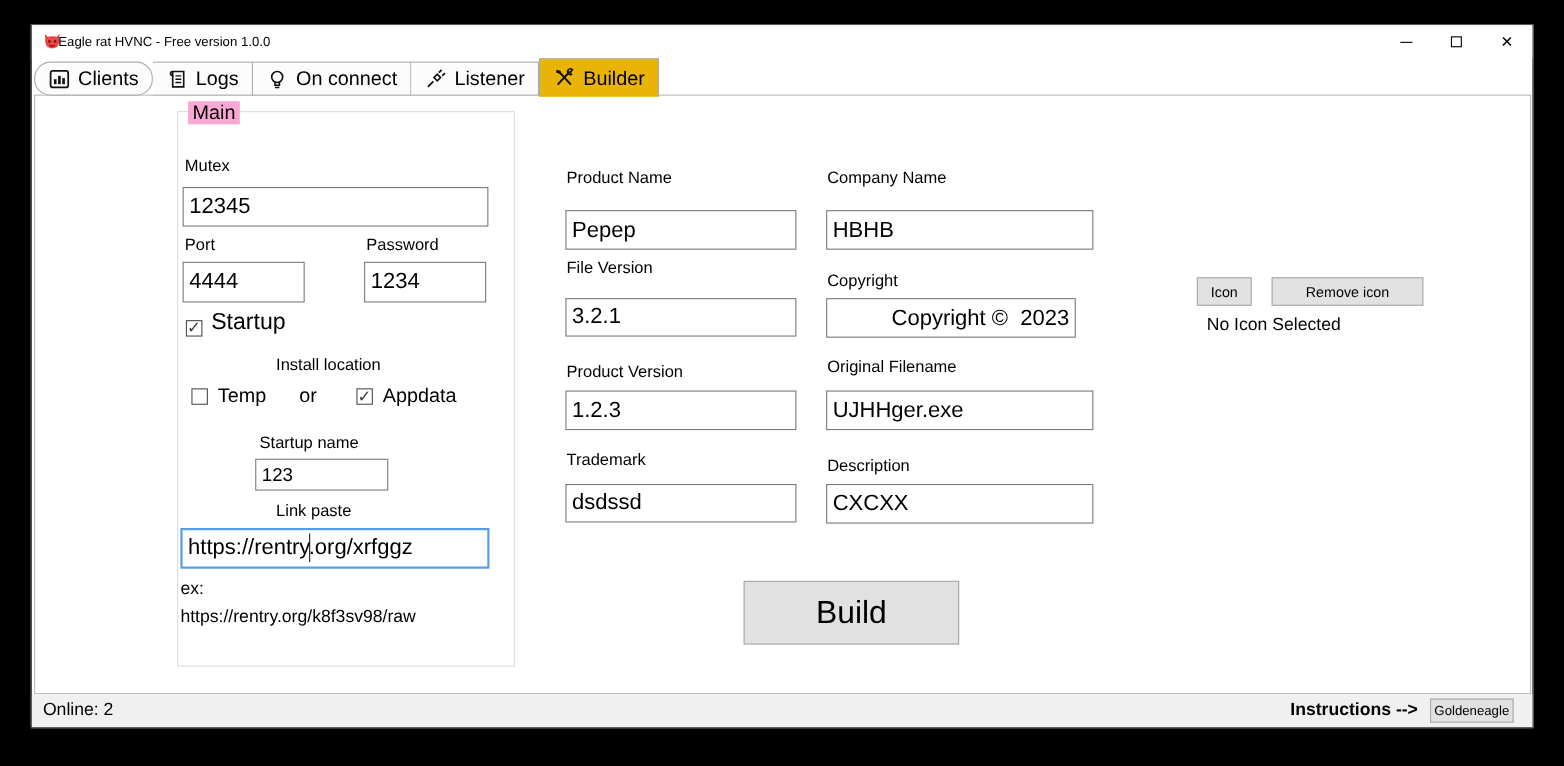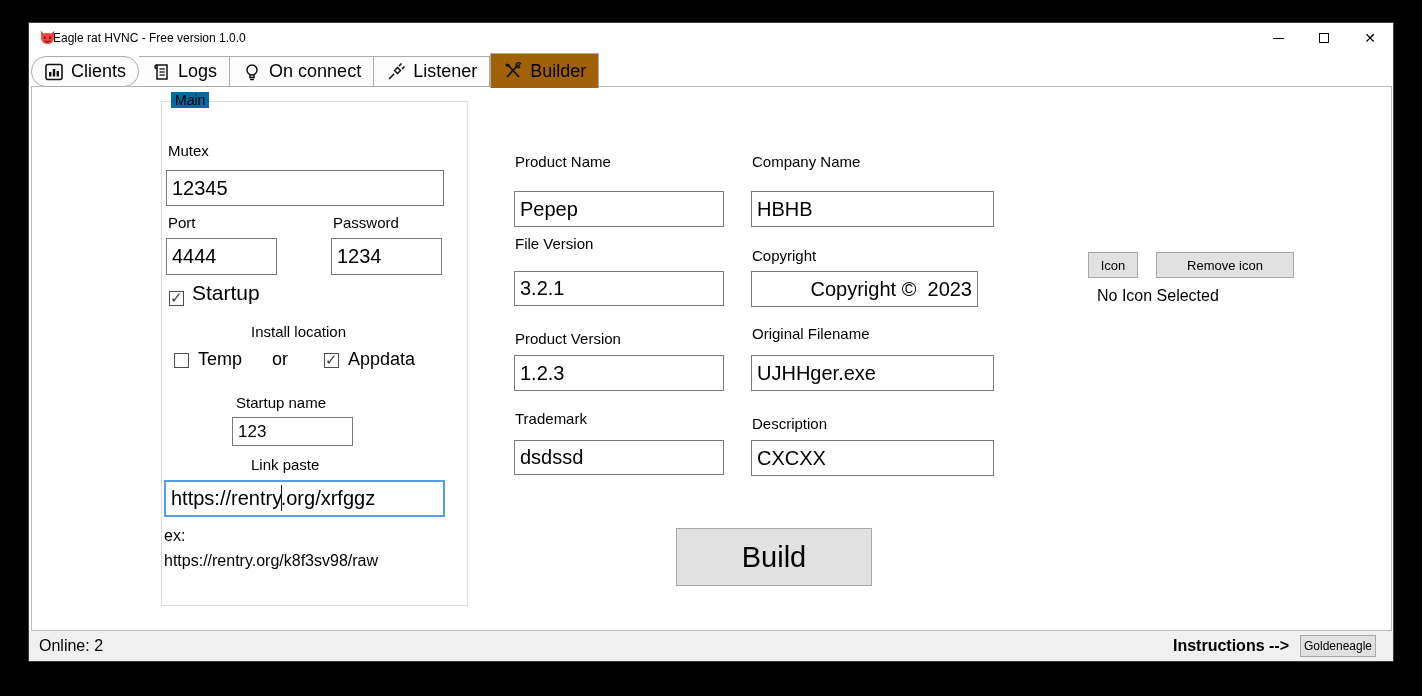--- a/index.html
+++ b/index.html
@@ -16,29 +16,29 @@
   .winbtn { width:46px; height:30px; display:flex; align-items:center; justify-content:center; cursor:default; }
   .glyph-min { width:11px; height:1px; background:#000; }
   .glyph-max { width:10px; height:10px; border:1px solid #000; }
   .glyph-close { font-size:14px; color:#000; line-height:1; font-weight:400; }
 
   
   .tabbar { position:absolute; left:2px; top:30px; height:34px; display:flex; align-items:flex-end; z-index:3; }
   .tab { height:31px; display:flex; align-items:center; gap:7px; padding:0 12px;
          border:1px solid #acacac; border-left-width:0; background:#fcfcfc; font-size:18px; color:#000; cursor:default; }
   .tab:first-child { border-left-width:1px;border-radius:15px; }
-  .tab.active { height:35px; margin-bottom:-1px; background:#a16207; border-left-width:1px; z-index:4; border-bottom:none; position:relative; }
+  .tab.active { height:35px; margin-bottom:-1px; background:#eab308; border-left-width:1px; z-index:4; border-bottom:none; position:relative; }
   .tab svg { width:20px; height:20px; }
 
   
   .page { position:absolute; left:2px; top:63px; width:1361px; height:545px; background:#fff; border:1px solid #bdbdbd; z-index:1; }
 
   
   .groupbox { position:absolute; left:132px; top:78px; width:307px; height:505px; border:1px solid #dcdcdc; z-index:2; }
-  .groupbox-title { position:absolute; left:142px; top:69px; background:#0369a1; padding:0 4px; font-size:14px; color:#000; z-index:3; }
+  .groupbox-title { position:absolute; left:142px; top:69px; background:#f9a8d4; padding:0 4px; font-size:18px; color:#000; z-index:3; }
 
   .lbl { position:absolute; font-size:15px; color:#000; z-index:3; white-space:nowrap; }
   .lbl-md { font-size:16px; }
   .lbl-lg { font-size:18px; }
   .lbl-xl { font-size:21px; }
 
   .tb { position:absolute; border:1px solid #7a7a7a; background:#fff; color:#000;
         font-family:"Liberation Sans", sans-serif; font-size:20px; padding:0 5px; z-index:3; outline:none; }
   .tb-sm { font-size:17px; }
   .tb-focus { border:2px solid #569de5; }

